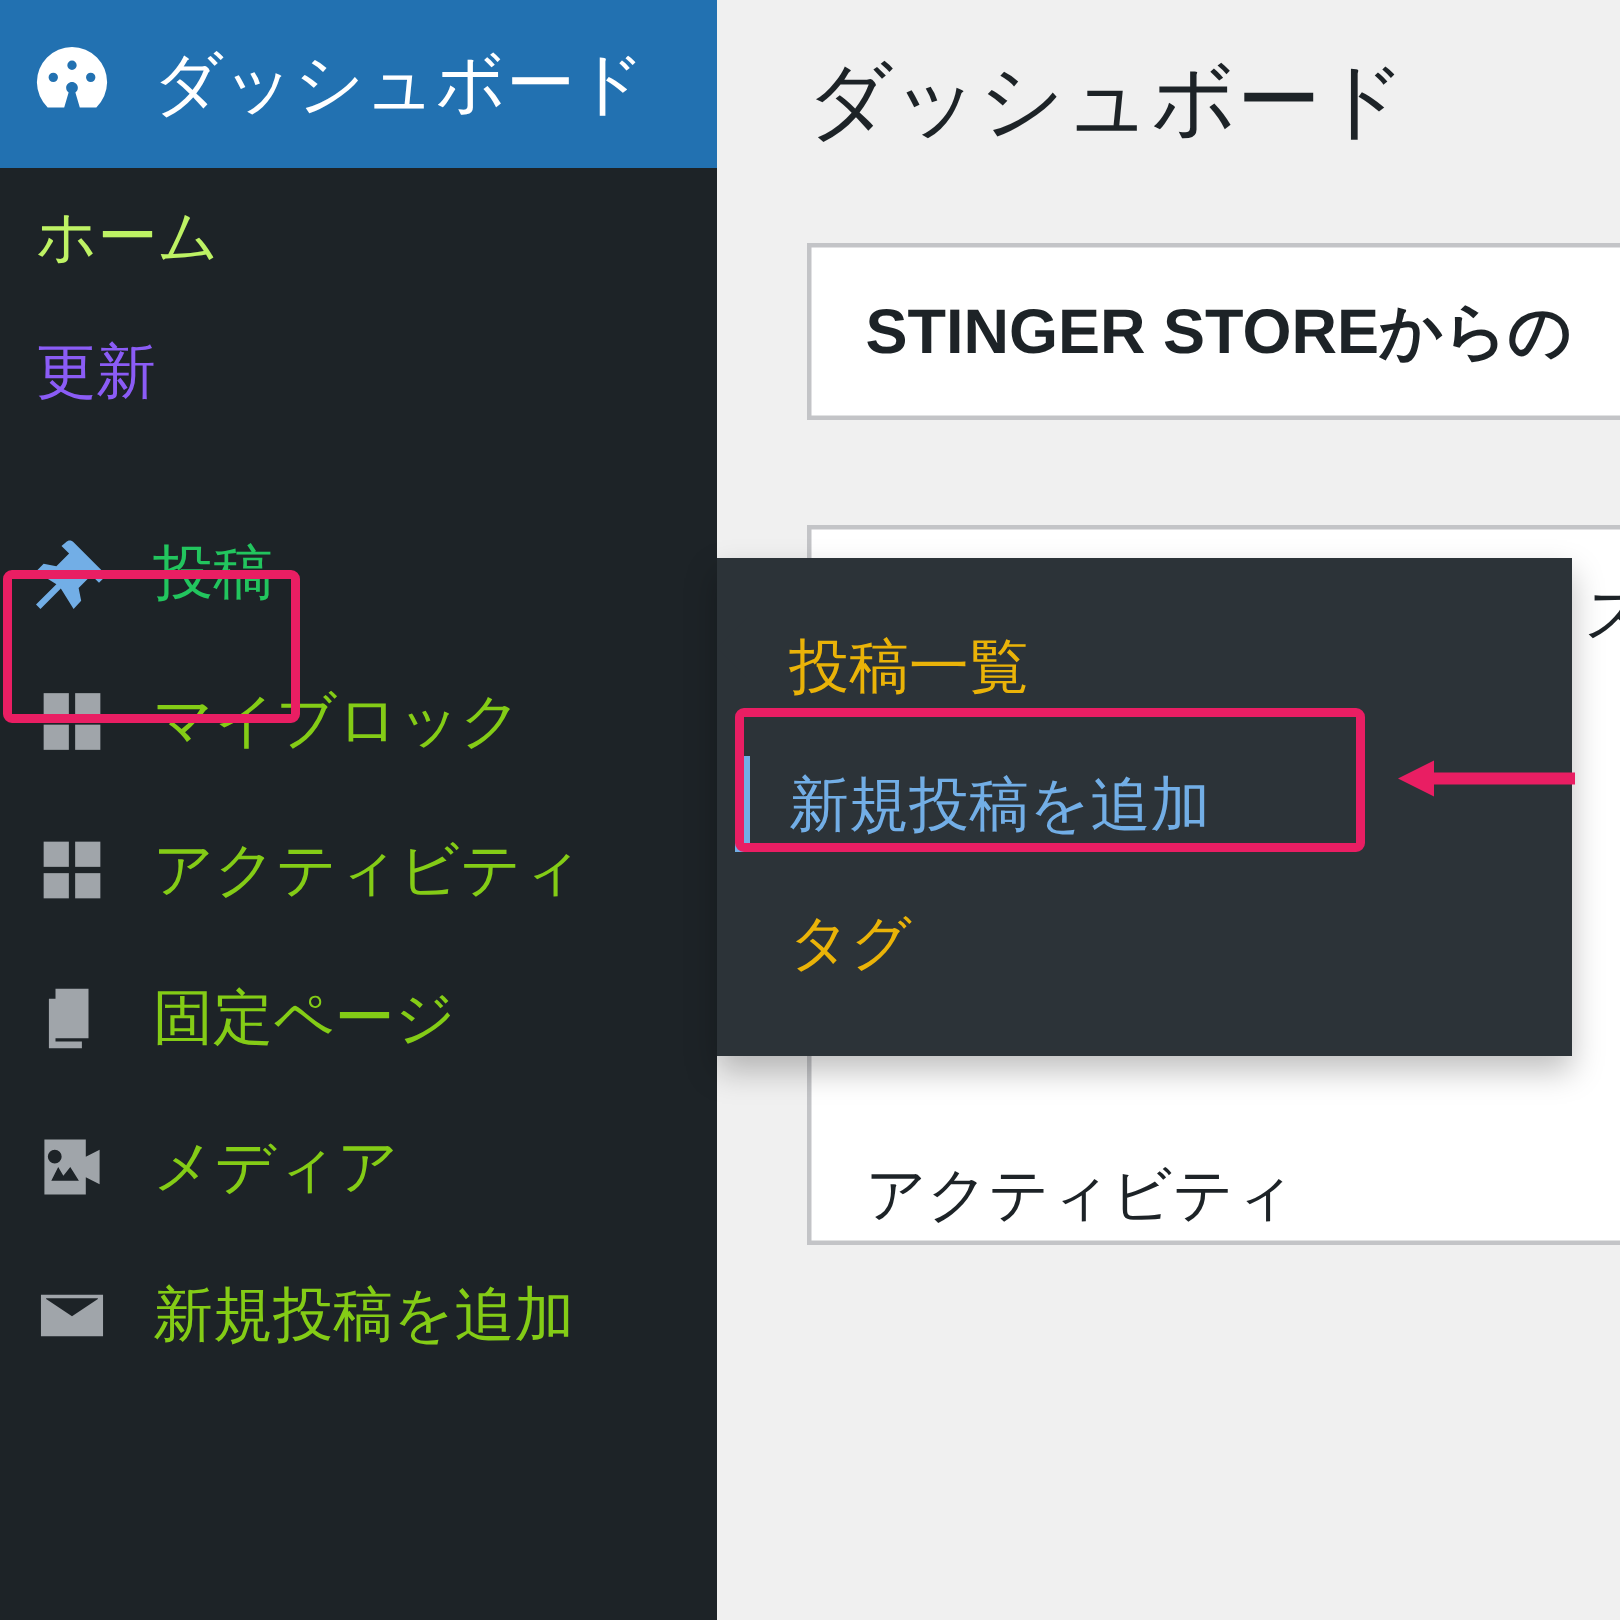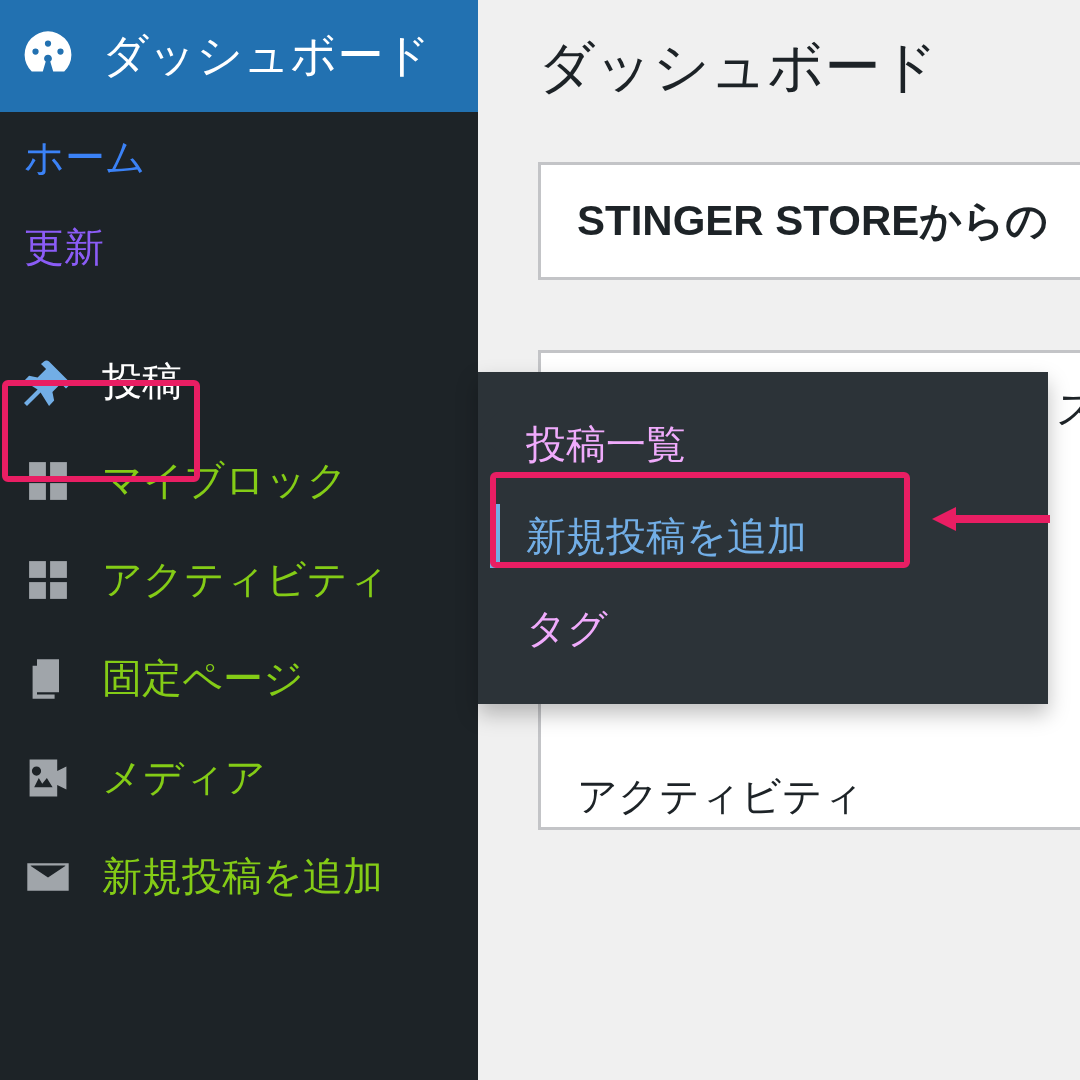--- a/index.html
+++ b/index.html
@@ -53,25 +53,25 @@
     margin-top: -22px;
     border: 22px solid transparent;
     border-right-color: #f0f0f0;
   }
   .sub-item {
     display: flex;
     align-items: center;
     height: 90px;
     padding-left: 24px;
     font-size: 40px;
-    color: #3b82f6;
+    color: #bef264;
   }
   .sub-item.dim { color: #8b5cf6; }
   .menu-item.highlight {
-    color: #ffffff;
+    color: #22c55e;
   }
   .hl-box {
     position: absolute;
     border: 6px solid #e91e63;
     border-radius: 6px;
     pointer-events: none;
   }
   #hl-posts { left: 2px; top: 380px; width: 198px; height: 102px; }
   
   .flyout {
@@ -90,21 +90,21 @@
     top: 40px;
     border: 20px solid transparent;
     border-right-color: #2c3338;
   }
   .fly-item {
     height: 92px;
     display: flex;
     align-items: center;
     padding-left: 48px;
     font-size: 40px;
-    color: #f0abfc;
+    color: #eab308;
     position: relative;
   }
   .fly-item.active {
     color: #72aee6;
     font-family: Liberation Serif, serif;
   }
   .fly-item.active::before {
     content: "";
     position: absolute;
     left: 12px;

